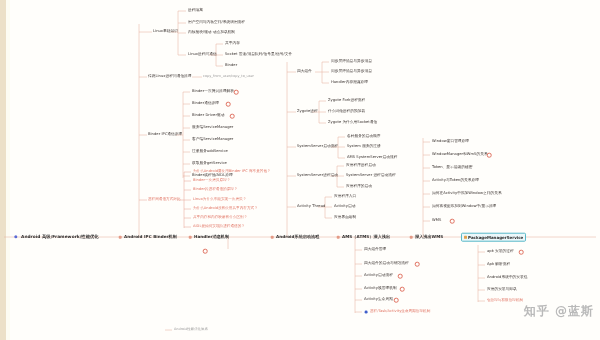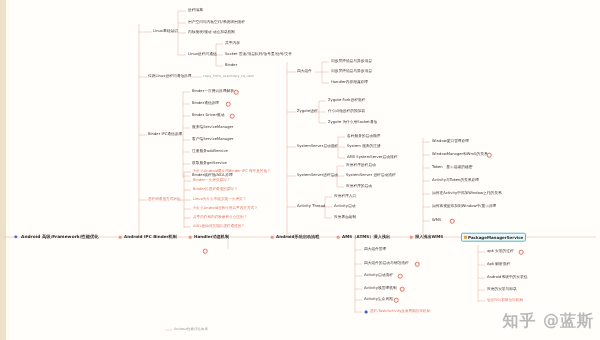--- a/index.html
+++ b/index.html
@@ -47,22 +47,22 @@
   .hl-box{
     position:absolute;border:0.8px solid #59b8c8;background:#ecf8fa;
     border-radius:1.5px;box-sizing:border-box;
     transform:translateY(-50%);
     display:flex;align-items:center;gap:1.5px;padding:0.8px 2px;
   }
   .hl-box .sq-ic{width:2.6px;height:2.6px;background:#e0a04a;border-radius:0.5px;flex:none;}
   .hl-box .lbl{font-size:4.0px;color:#2a2a2a;font-weight:bold;white-space:nowrap;}
 
   .watermark{
-    position:absolute;right:6px;bottom:8px;
-    font-size:16px;color:#b9b9b9;font-weight:bold;letter-spacing:1px;margin-top:41px;
+    position:absolute;right:6px;bottom:20px;
+    font-size:12px;color:#b9b9b9;font-weight:bold;letter-spacing:1px;margin-top:41px;
   }
   .wm-logo{
     display:inline-block;
   }
 </style>
 </head>
 <body>
 
 <div id="canvas">
 

